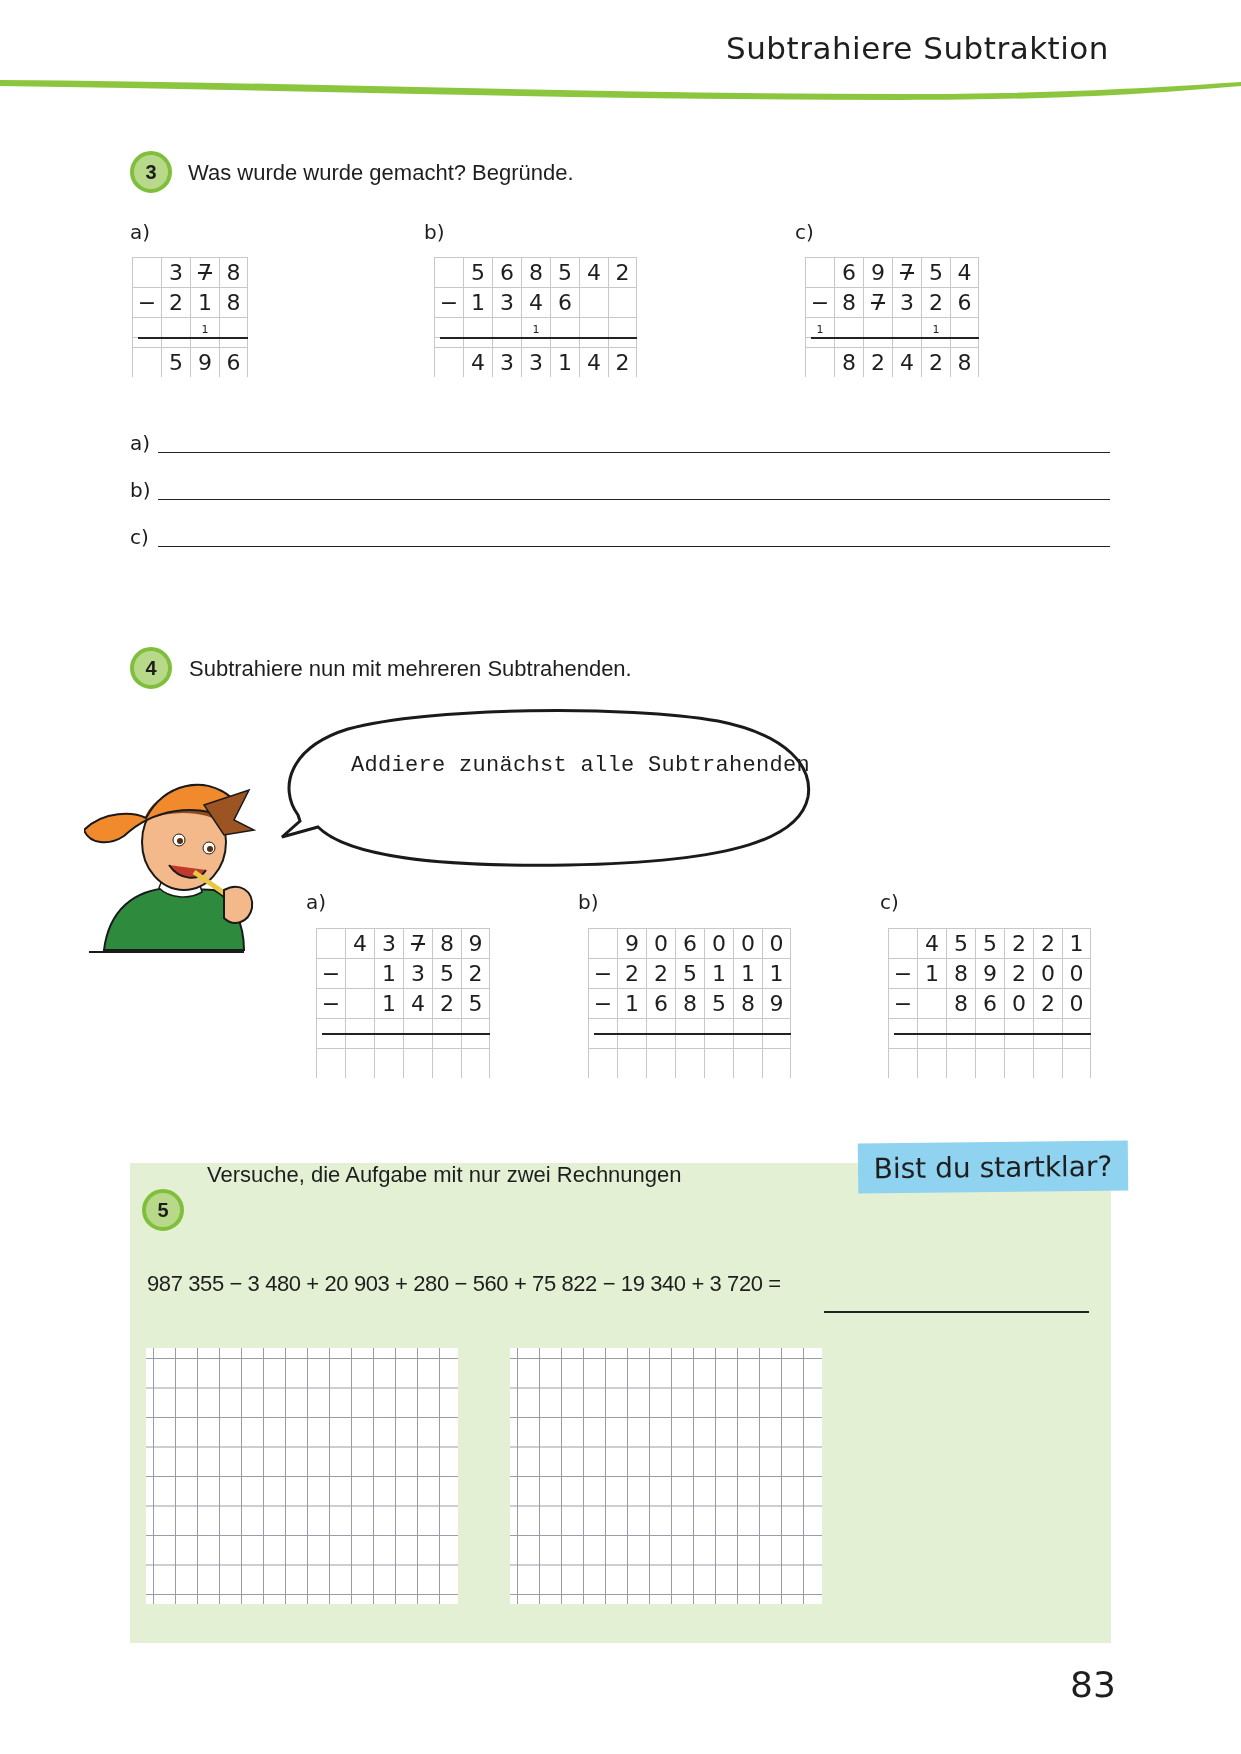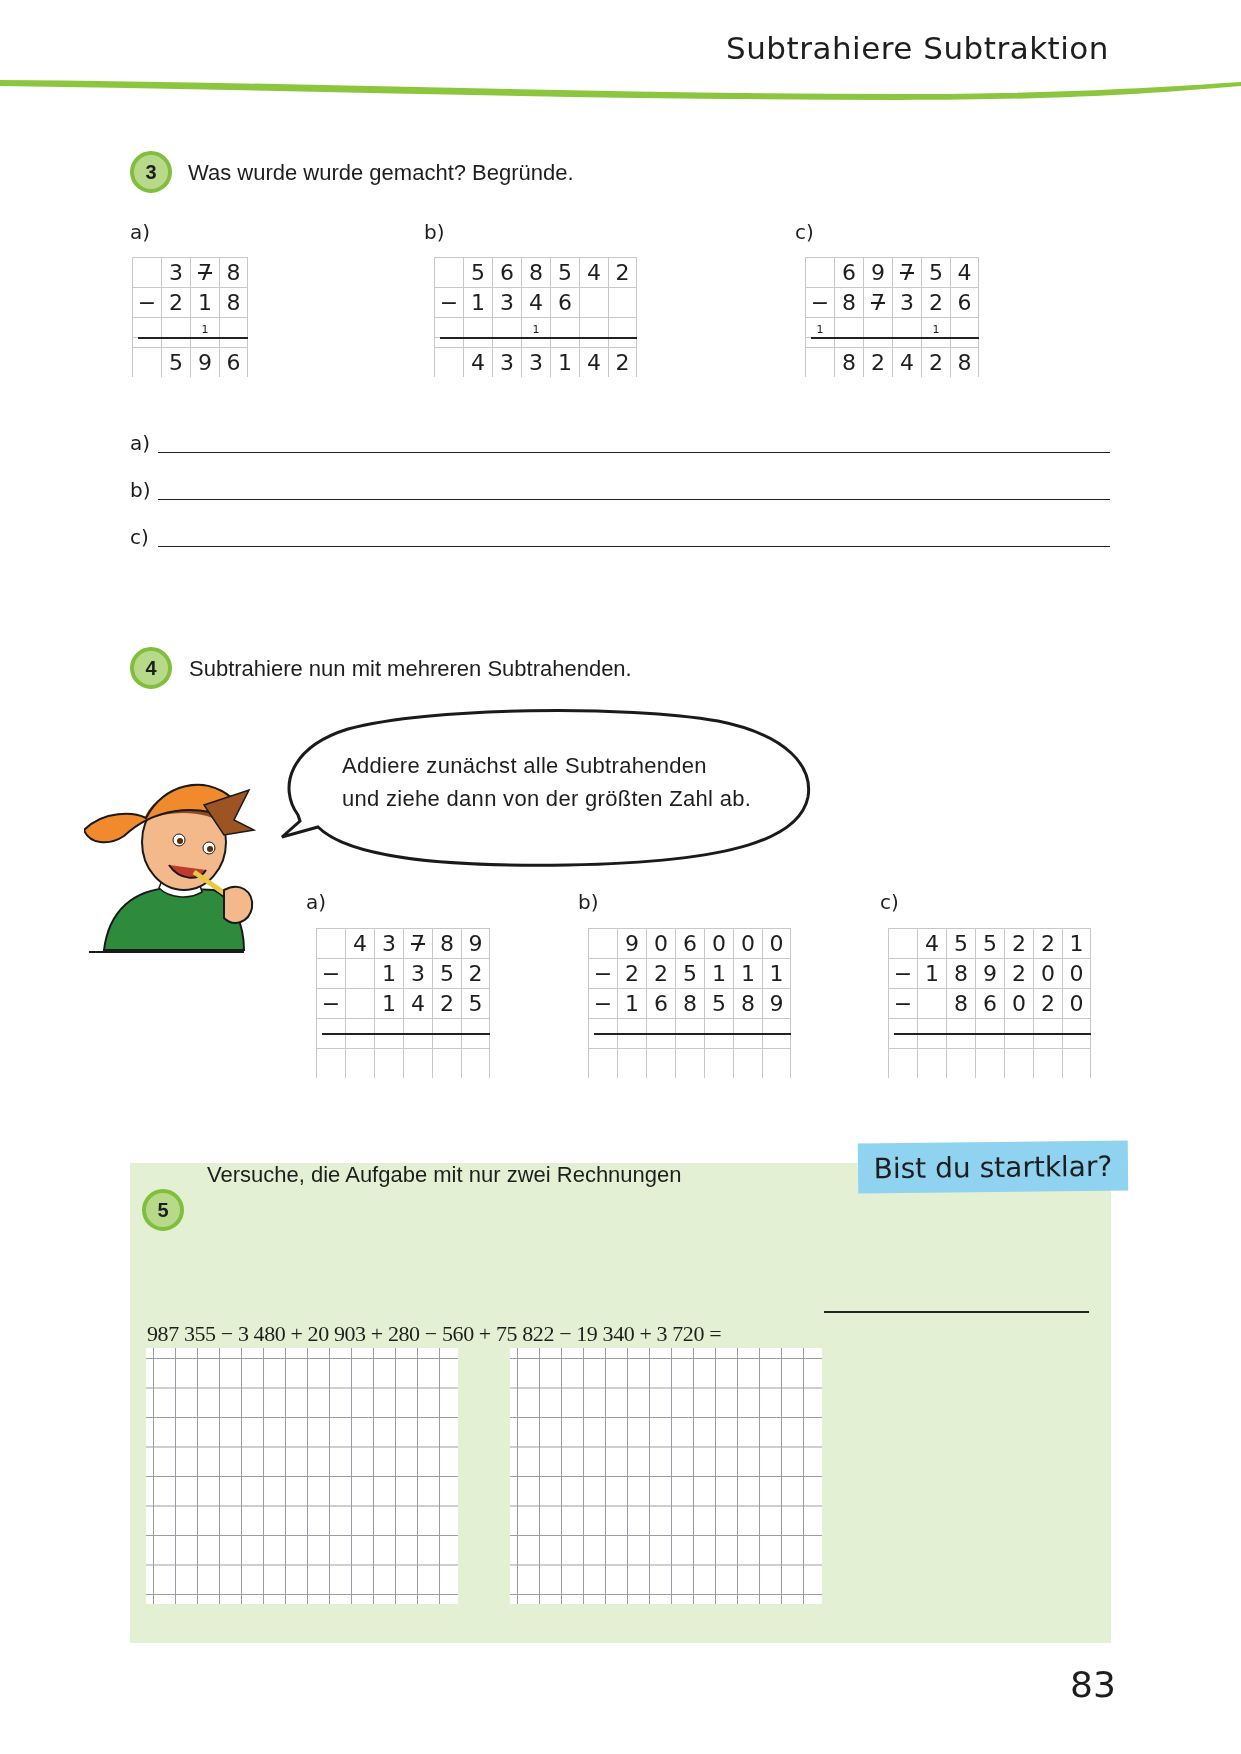--- a/index.html
+++ b/index.html
@@ -38,33 +38,33 @@
   .calc-grid .sum-line { position: absolute; left: 6px; height: 1.5px; background: #222; }
   .struck { position: relative; }
   .struck::after { content: ""; position: absolute; left: 25%; right: 25%; top: 48%; height: 2px; background: #1e1e1e; }
 
   .answer-row { position: absolute; left: 130px; width: 980px; height: 30px; }
   .answer-row .lbl { position: absolute; left: 0; bottom: 0; font-size: 20px; font-family: "DejaVu Sans", sans-serif; }
   .answer-row .line { position: absolute; left: 28px; right: 0; bottom: 2px; height: 1.5px; background: #222; }
 
   .speech-bubble { position: absolute; left: 268px; top: 707px; width: 544px; height: 160px; }
   .bubble-text {
-    position: absolute; left: 342px; top: 749px; width: 470px;
-    font-family: Liberation Sans, sans-serif; font-size: 22px; line-height: 33px; color: #1e1e1e; letter-spacing: 0.3px;
+    position: absolute; left: 351px; top: 749px; width: 470px;
+    font-family: Liberation Mono, monospace; font-size: 22px; line-height: 33px; color: #1e1e1e; letter-spacing: 0.3px;
   }
   .boy-illustration { position: absolute; left: 84px; top: 760px; width: 210px; height: 200px; }
 
   .startklar-panel { position: absolute; left: 130px; top: 1163px; width: 981px; height: 480px; background: #e4f0d4; }
   .startklar-tag {
     position: absolute; left: 858px; top: 1142px; width: 270px; height: 50px;
     background: #8fd3f0; transform: rotate(-0.6deg);
     font-family: "DejaVu Sans", sans-serif; font-size: 28px; color: #1e1e1e;
     display: flex; align-items: center; justify-content: center;
   }
-  .equation { position: absolute; left: 147px; top: 1321px; font-family: Liberation Serif, serif; font-size: 22px; letter-spacing: -0.4px; color: #1e1e1e; }
+  .equation { position: absolute; left: 147px; top: 1271px; font-family: Liberation Sans, sans-serif; font-size: 22px; letter-spacing: -0.4px; color: #1e1e1e; }
   .equation-line { position: absolute; left: 824px; top: 1311px; width: 265px; height: 1.5px; background: #222; }
 
   .scratch-grid {
     position: absolute; top: 1348px; width: 312px; height: 256px; background-color: #ffffff;
     background-image:
       linear-gradient(to right, #9a9aa8 1px, transparent 1px),
       linear-gradient(to bottom, #9a9aa8 1px, transparent 1px);
     background-size: 22px 29.5px;
     background-position: 7px 10px;
   }
@@ -228,21 +228,20 @@
 <div class="task-badge" style="left:130px; top:647px;">
   <span>4</span>
 </div>
 <div class="task-text" style="left:189px; top:656px;">Subtrahiere nun mit mehreren Subtrahenden.</div>
 
 <svg class="speech-bubble" viewBox="0 0 544 160">
   <path d="M30,108 C10,80 22,40 80,22 C160,0 360,-2 450,14 C520,28 545,60 540,90 C532,130 470,155 300,158 C170,160 80,150 50,120 L14,130 L32,114 Z" fill="#ffffff" stroke="#1a1a1a" stroke-width="3"></path>
 </svg>
 <div class="bubble-text">
   <div>Addiere zunächst alle Subtrahenden</div>
-  <div>und ziehe dann von der größten Zahl ab.</div>
 </div>
 
 <svg class="boy-illustration" viewBox="0 0 210 200">
   <path d="M20,190 C25,150 50,130 85,128 L130,130 C150,140 160,165 160,190 Z" fill="#2e8b3e" stroke="#1a1a1a" stroke-width="2"></path>
   <path d="M75,128 C85,138 105,140 118,132 L115,122 C100,128 88,126 78,120 Z" fill="#ffffff" stroke="#1a1a1a" stroke-width="1.5"></path>
   <ellipse cx="100" cy="82" rx="42" ry="48" fill="#f3b98a" stroke="#1a1a1a" stroke-width="2"></ellipse>
   <path d="M60,60 C70,30 110,22 140,40 C150,48 150,60 145,66 C120,50 90,50 60,60 Z" fill="#8b4a1f"></path>
   <path d="M0,70 C20,50 50,52 62,58 C80,24 120,14 148,38 C152,46 150,54 146,58 C110,44 70,48 40,76 C25,86 5,84 0,70 Z" fill="#f08a2c" stroke="#1a1a1a" stroke-width="2"></path>
   <path d="M120,45 L165,30 L150,60 L170,70 L140,75 Z" fill="#9c5423" stroke="#1a1a1a" stroke-width="1.5"></path>
   <circle cx="95" cy="80" r="6" fill="#ffffff" stroke="#1a1a1a"></circle>

